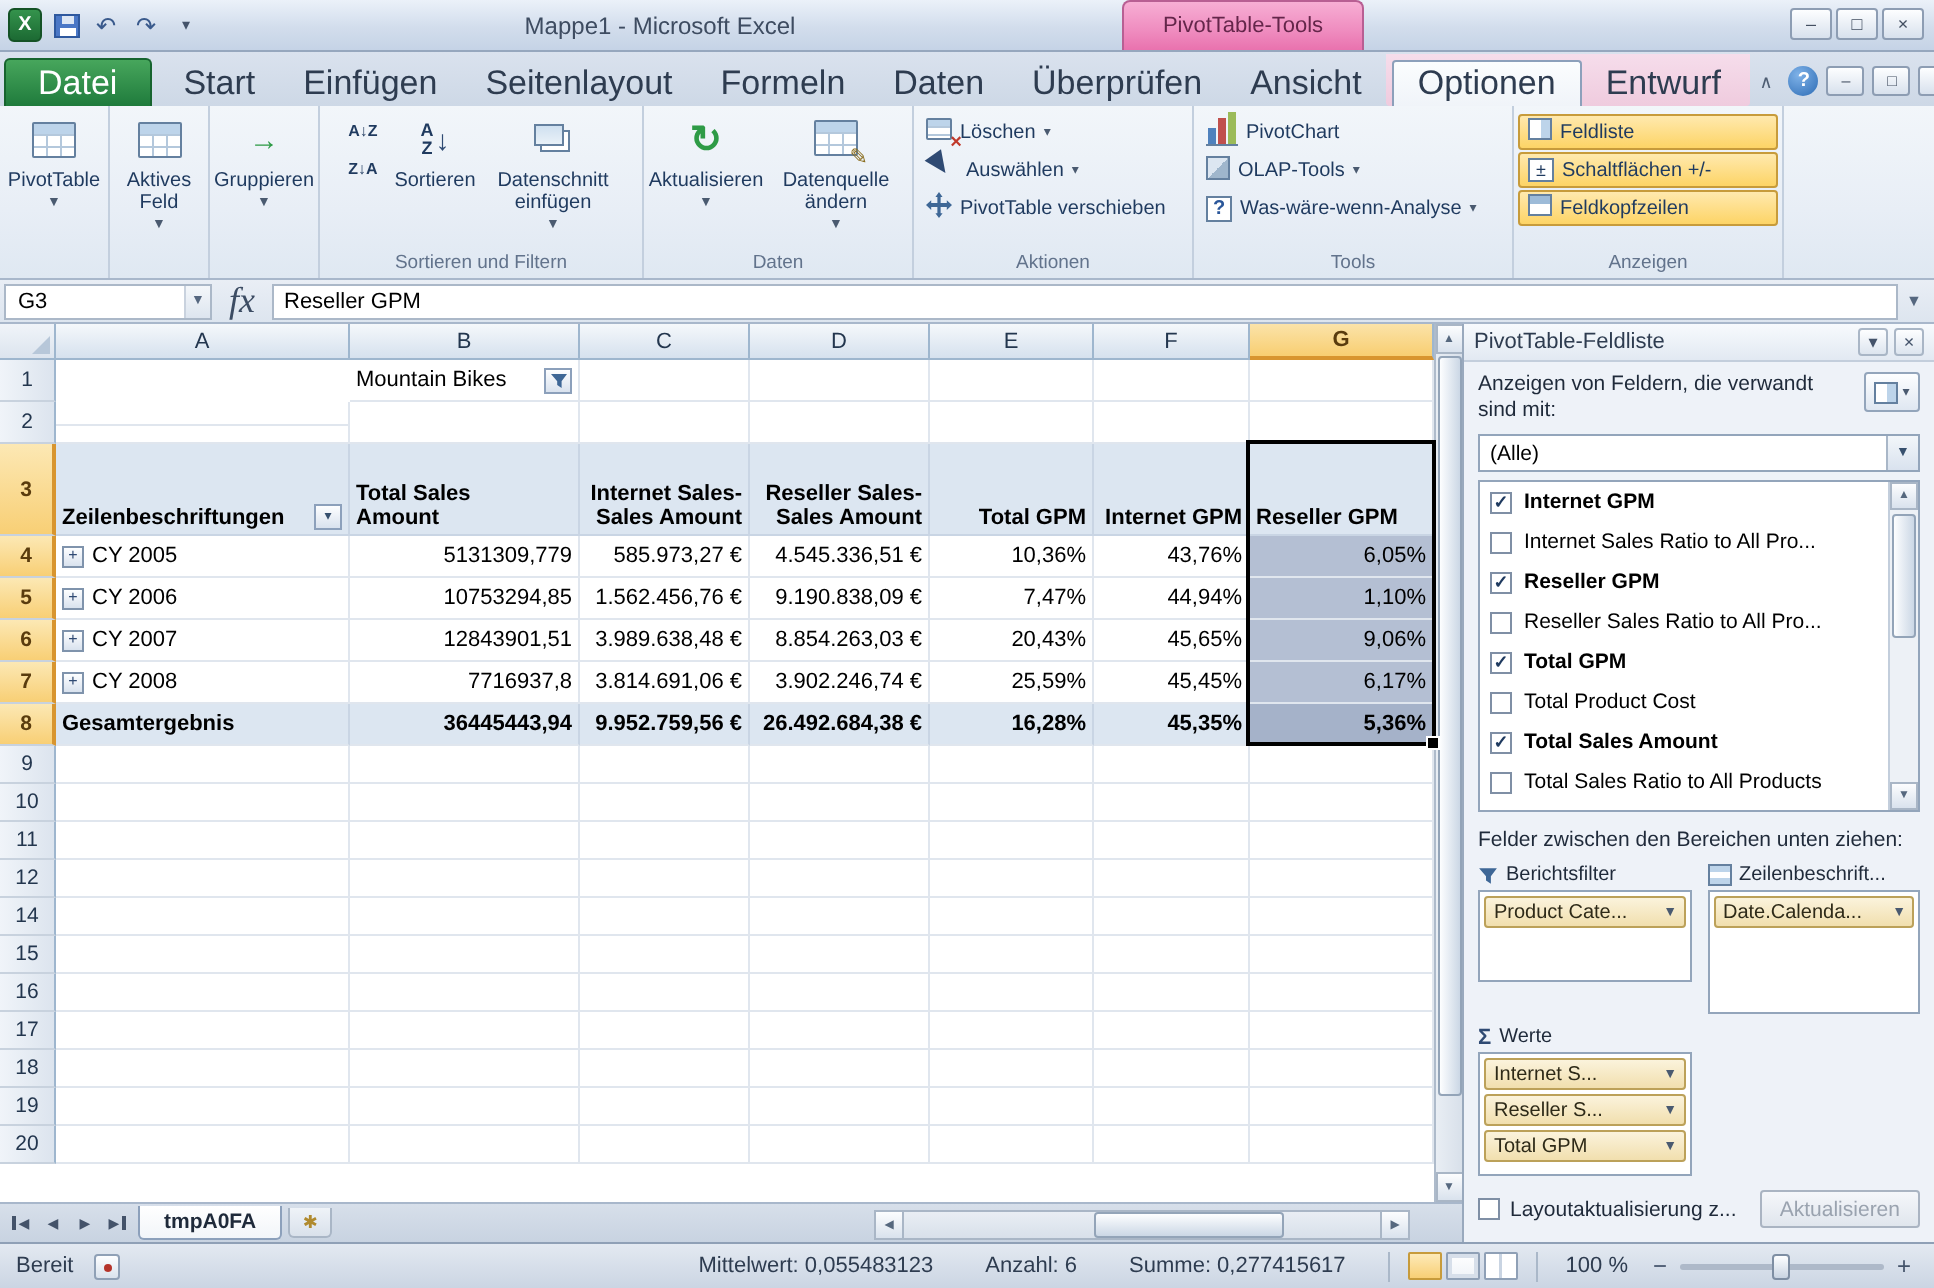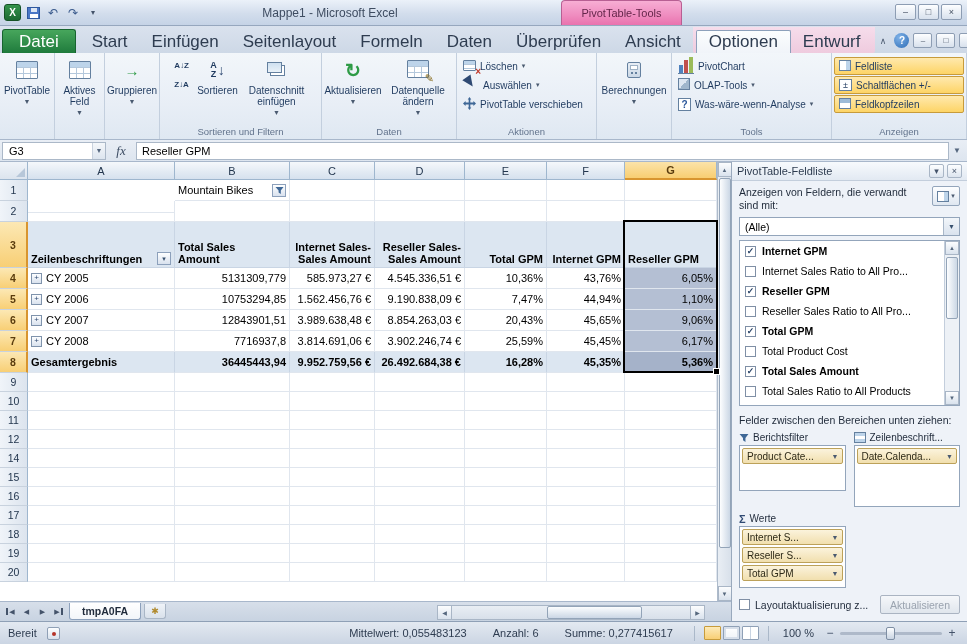--- a/index.html
+++ b/index.html
@@ -71,21 +71,21 @@
 .cubeic{display:inline-block;width:12px;height:12px;background:linear-gradient(135deg,#DCE6F1 0 50%,#9FB6CC 50%);border:1px solid #64809F;}
 .whatic{display:inline-flex;width:13px;height:13px;border:1px solid #64809F;background:#fff;color:#2B579A;font-weight:bold;font-size:10px;align-items:center;justify-content:center;}
 .flic{display:inline-block;width:12px;height:11px;border:1px solid #64809F;background:linear-gradient(to right,#fff 55%,#BDD4EA 55%);}
 .pmic{display:inline-flex;width:13px;height:12px;border:1px solid #64809F;background:#fff;font-size:9px;align-items:center;justify-content:center;color:#1F3A5F;}
 .hdic{display:inline-block;width:12px;height:11px;border:1px solid #64809F;background:linear-gradient(#9DBBD8,#9DBBD8) 0 0/100% 4px no-repeat,#fff;}
 
 
 .fbar{position:absolute;left:0;top:140px;width:100%;height:22px;background:linear-gradient(#E9EEF5,#DDE5EF);border-bottom:1px solid #A8B7CB;display:flex;align-items:center;padding:0 2px;}
 .namebox{width:104px;height:18px;background:#fff;border:1px solid #ABB8C8;display:flex;align-items:center;padding-left:6px;font-size:11px;}
 .nbdd{margin-left:auto;width:13px;color:#55677F;font-size:7px;text-align:center;border-left:1px solid #C9D2DE;align-self:stretch;display:flex;align-items:center;justify-content:center;background:linear-gradient(#F4F7FA,#DDE5EF);}
-.fx{width:30px;text-align:center;font-style:italic;font-family:"Liberation Serif",serif;font-size:13px;color:#3C4C63;}
+.fx{width:30px;text-align:center;font-style:italic;font-family:"Liberation Serif",serif;font-size:18px;color:#3C4C63;}
 .fcontent{flex:1;height:18px;background:#fff;border:1px solid #ABB8C8;display:flex;align-items:center;padding-left:5px;font-size:11px;}
 .fexp{width:16px;text-align:center;font-size:8px;color:#55677F;}
 
 
 .gridwrap{position:absolute;left:0;top:162px;width:717px;height:439px;background:#fff;overflow:hidden;}
 .grow{display:flex;align-items:stretch;}
 .gcorner{width:28px;height:18px;background:linear-gradient(#F0F4F9,#DCE4EE);border-right:1px solid #9EB6CE;border-bottom:1px solid #9EB6CE;position:relative;}
 .gcorner:after{content:"";position:absolute;right:2px;bottom:2px;border-left:9px solid transparent;border-bottom:9px solid #B7C7D9;}
 .gch{height:18px;background:linear-gradient(#F5F8FB,#E2EAF3 60%,#D6E1EE);border-right:1px solid #9EB6CE;border-bottom:1px solid #9EB6CE;font-size:11px;color:#23364E;display:flex;align-items:center;justify-content:center;}
 .gch.sel{background:linear-gradient(#FBE3A9,#F8CE71);border-bottom:2px solid #D8952F;color:#5A3C0E;font-weight:bold;}
@@ -321,32 +321,20 @@
           </div>
           <div class="btn-sm">
             <span><svg width="13" height="13" viewBox="0 0 16 16">
                 <path d="M8 0l2.2 3H9v3.8h3.8V5L16 8l-3.2 3v-1.8H9V13h1.2L8 16l-2.2-3H7V9.2H3.2V11L0 8l3.2-3v1.8H7V3H5.8z" fill="#3E6796"></path>
               </svg></span>
             <span>PivotTable verschieben</span>
           </div>
         </div>
         <div class="rlabel">Aktionen</div>
       </div>
-      <div class="rgroup" style="width: 75px;">
-        <div class="rbody">
-          <div class="btn-lg">
-            <span class="icw">
-              <span class="calcic"></span>
-            </span>
-            <span class="blab">Berechnungen</span>
-            <span class="dd">▼</span>
-          </div>
-        </div>
-        <div class="rlabel">&nbsp;</div>
-      </div>
       <div class="rgroup" style="width: 160px;">
         <div class="rbody col">
           <div class="btn-sm">
             <span><span class="chartic">
                 <i></i>
                 <em></em>
                 <u></u>
               </span></span>
             <span>PivotChart</span>
           </div>

